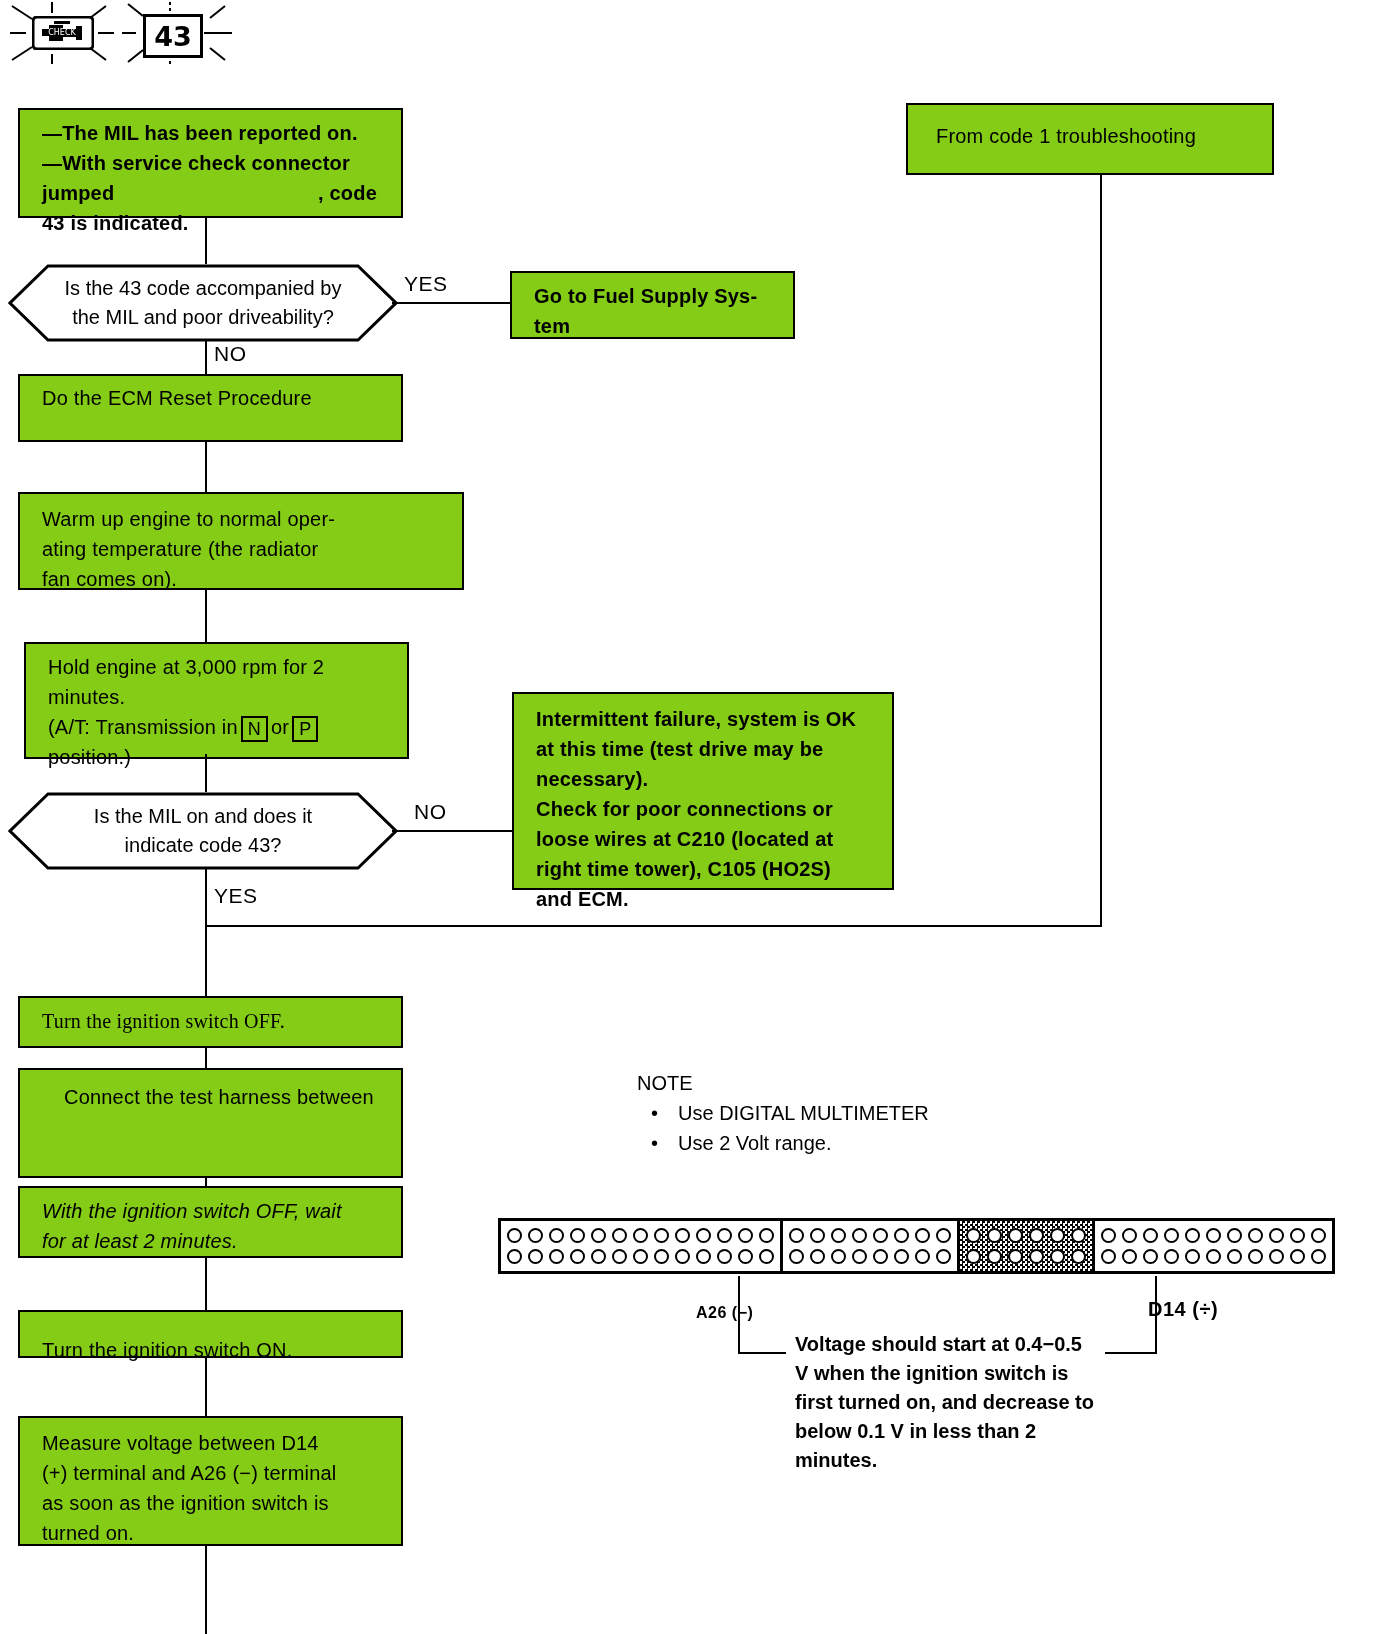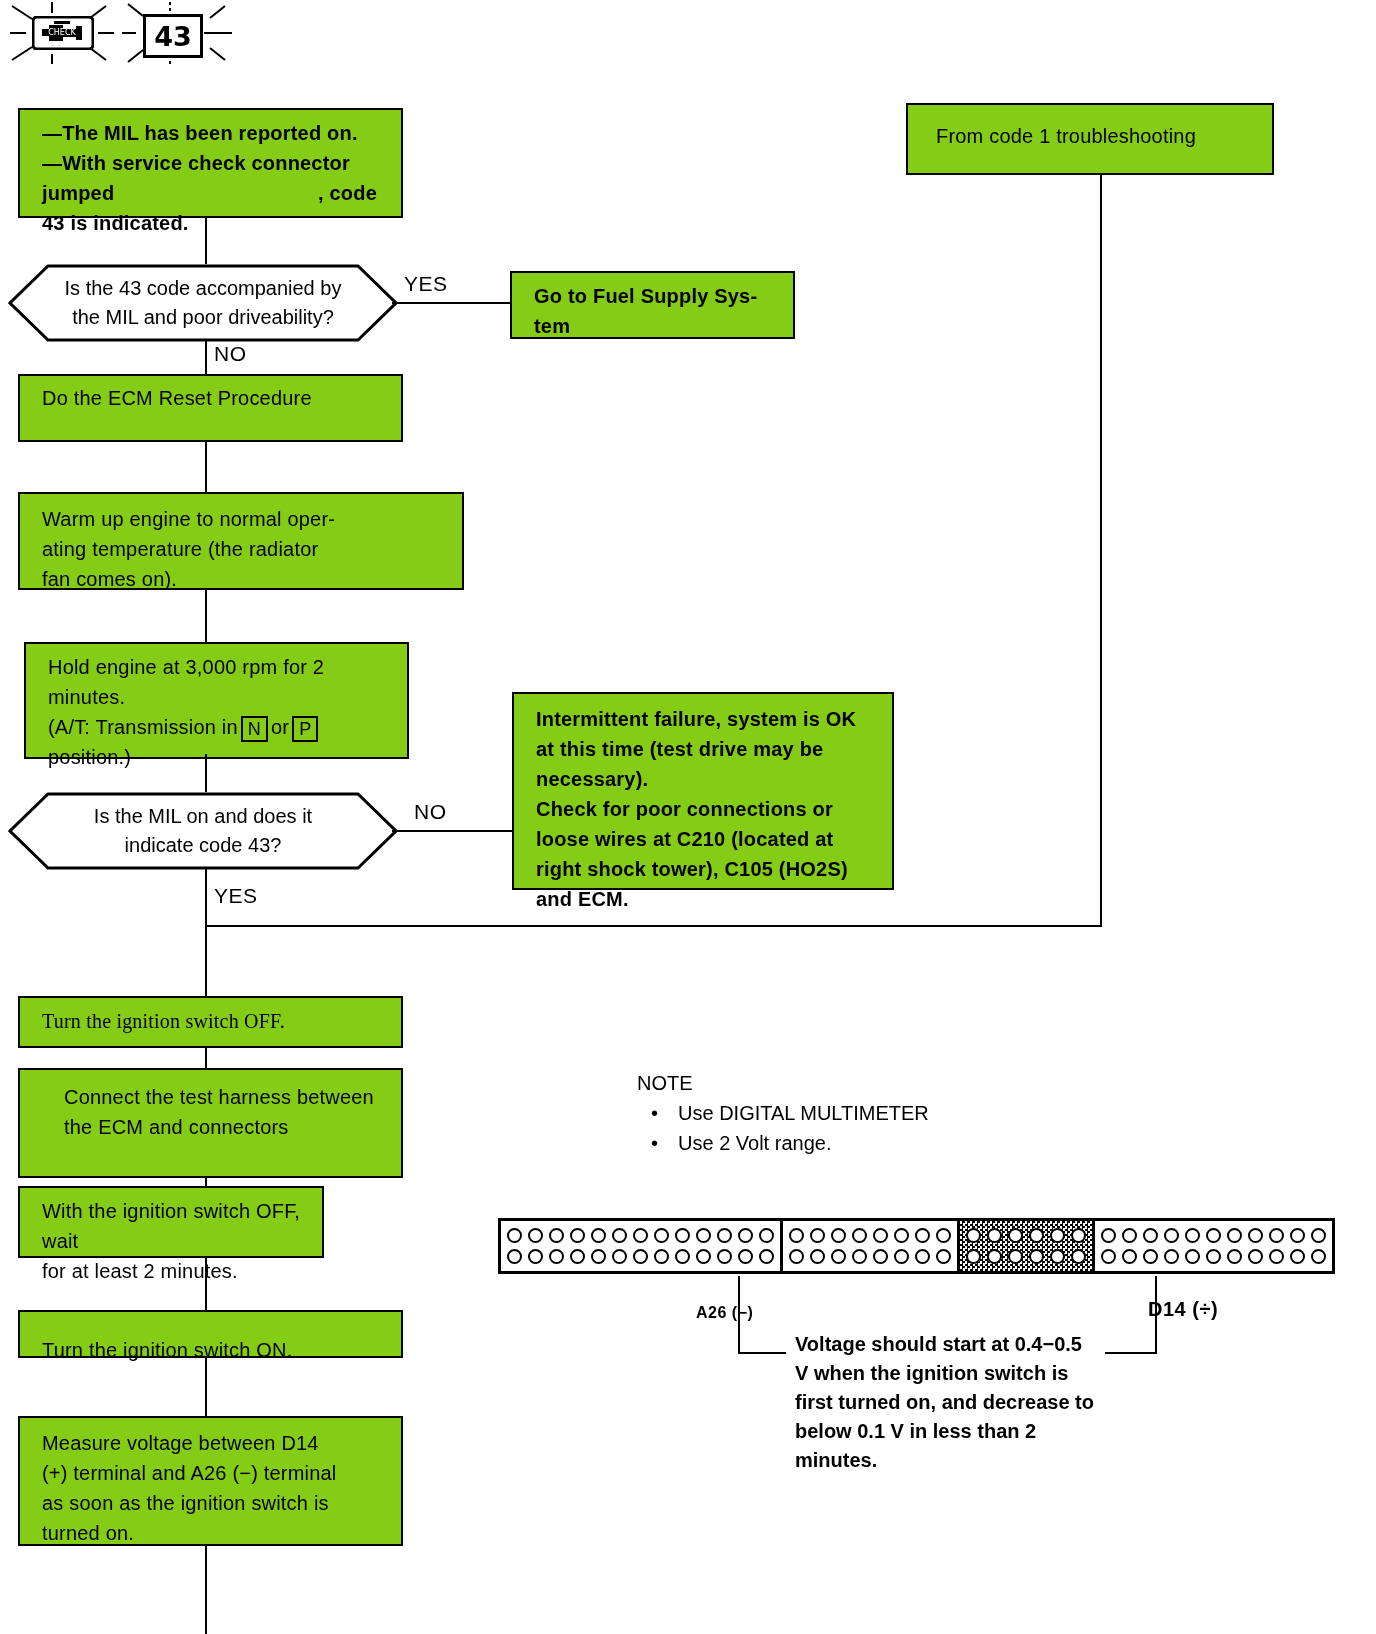--- a/index.html
+++ b/index.html
@@ -158,21 +158,21 @@
 <div class="lbl" style="left:214px;top:884px;">YES</div>
 <div class="line vl" style="left:205px;top:868px;height:128px;"></div>
 
 <div class="box bold" style="left:512px;top:692px;width:382px;height:198px;">
   <div class="txt" style="padding-top:10px;">
     <div>Intermittent failure, system is OK</div>
     <div>at  this  time  (test  drive  may  be</div>
     <div>necessary).</div>
     <div>Check  for  poor  connections  or</div>
     <div>loose wires at C210 (located at</div>
-    <div>right shock tower), C105 (HO2S)</div>
+    <div>right time tower), C105 (HO2S)</div>
     <div>and ECM.</div>
   </div>
 </div>
 
 <div class="box" style="left:906px;top:103px;width:368px;height:72px;">
   <div class="txt" style="padding-top:16px;padding-left:28px;">
     <div>From   code   1   troubleshooting</div>
   </div>
 </div>
 <div class="line vl" style="left:1100px;top:175px;height:752px;"></div>
@@ -181,26 +181,25 @@
 <div class="box" style="left:18px;top:996px;width:385px;height:52px;font-family:Liberation Serif, serif;">
   <div class="txt" style="padding-top:8px;">
     <div>Turn the ignition switch OFF.</div>
   </div>
 </div>
 <div class="line vl" style="left:205px;top:1048px;height:20px;"></div>
 
 <div class="box" style="left:18px;top:1068px;width:385px;height:110px;">
   <div class="txt" style="padding-top:12px;padding-left:44px;">
     <div>Connect the test harness between</div>
-    <div>the  ECM  and  connectors</div>
   </div>
 </div>
 <div class="line vl" style="left:205px;top:1178px;height:8px;"></div>
 
-<div class="box" style="left:18px;top:1186px;width:306px;height:72px;">
+<div class="box" style="left:18px;top:1186px;width:385px;height:72px;font-style:italic;">
   <div class="txt" style="padding-top:8px;">
     <div>With the ignition switch OFF, wait</div>
     <div>for at least 2 minutes.</div>
   </div>
 </div>
 <div class="line vl" style="left:205px;top:1258px;height:52px;"></div>
 
 <div class="box" style="left:18px;top:1310px;width:385px;height:48px;">
   <div class="txt" style="padding-top:23px;">
     <div>Turn the ignition switch ON.</div>

